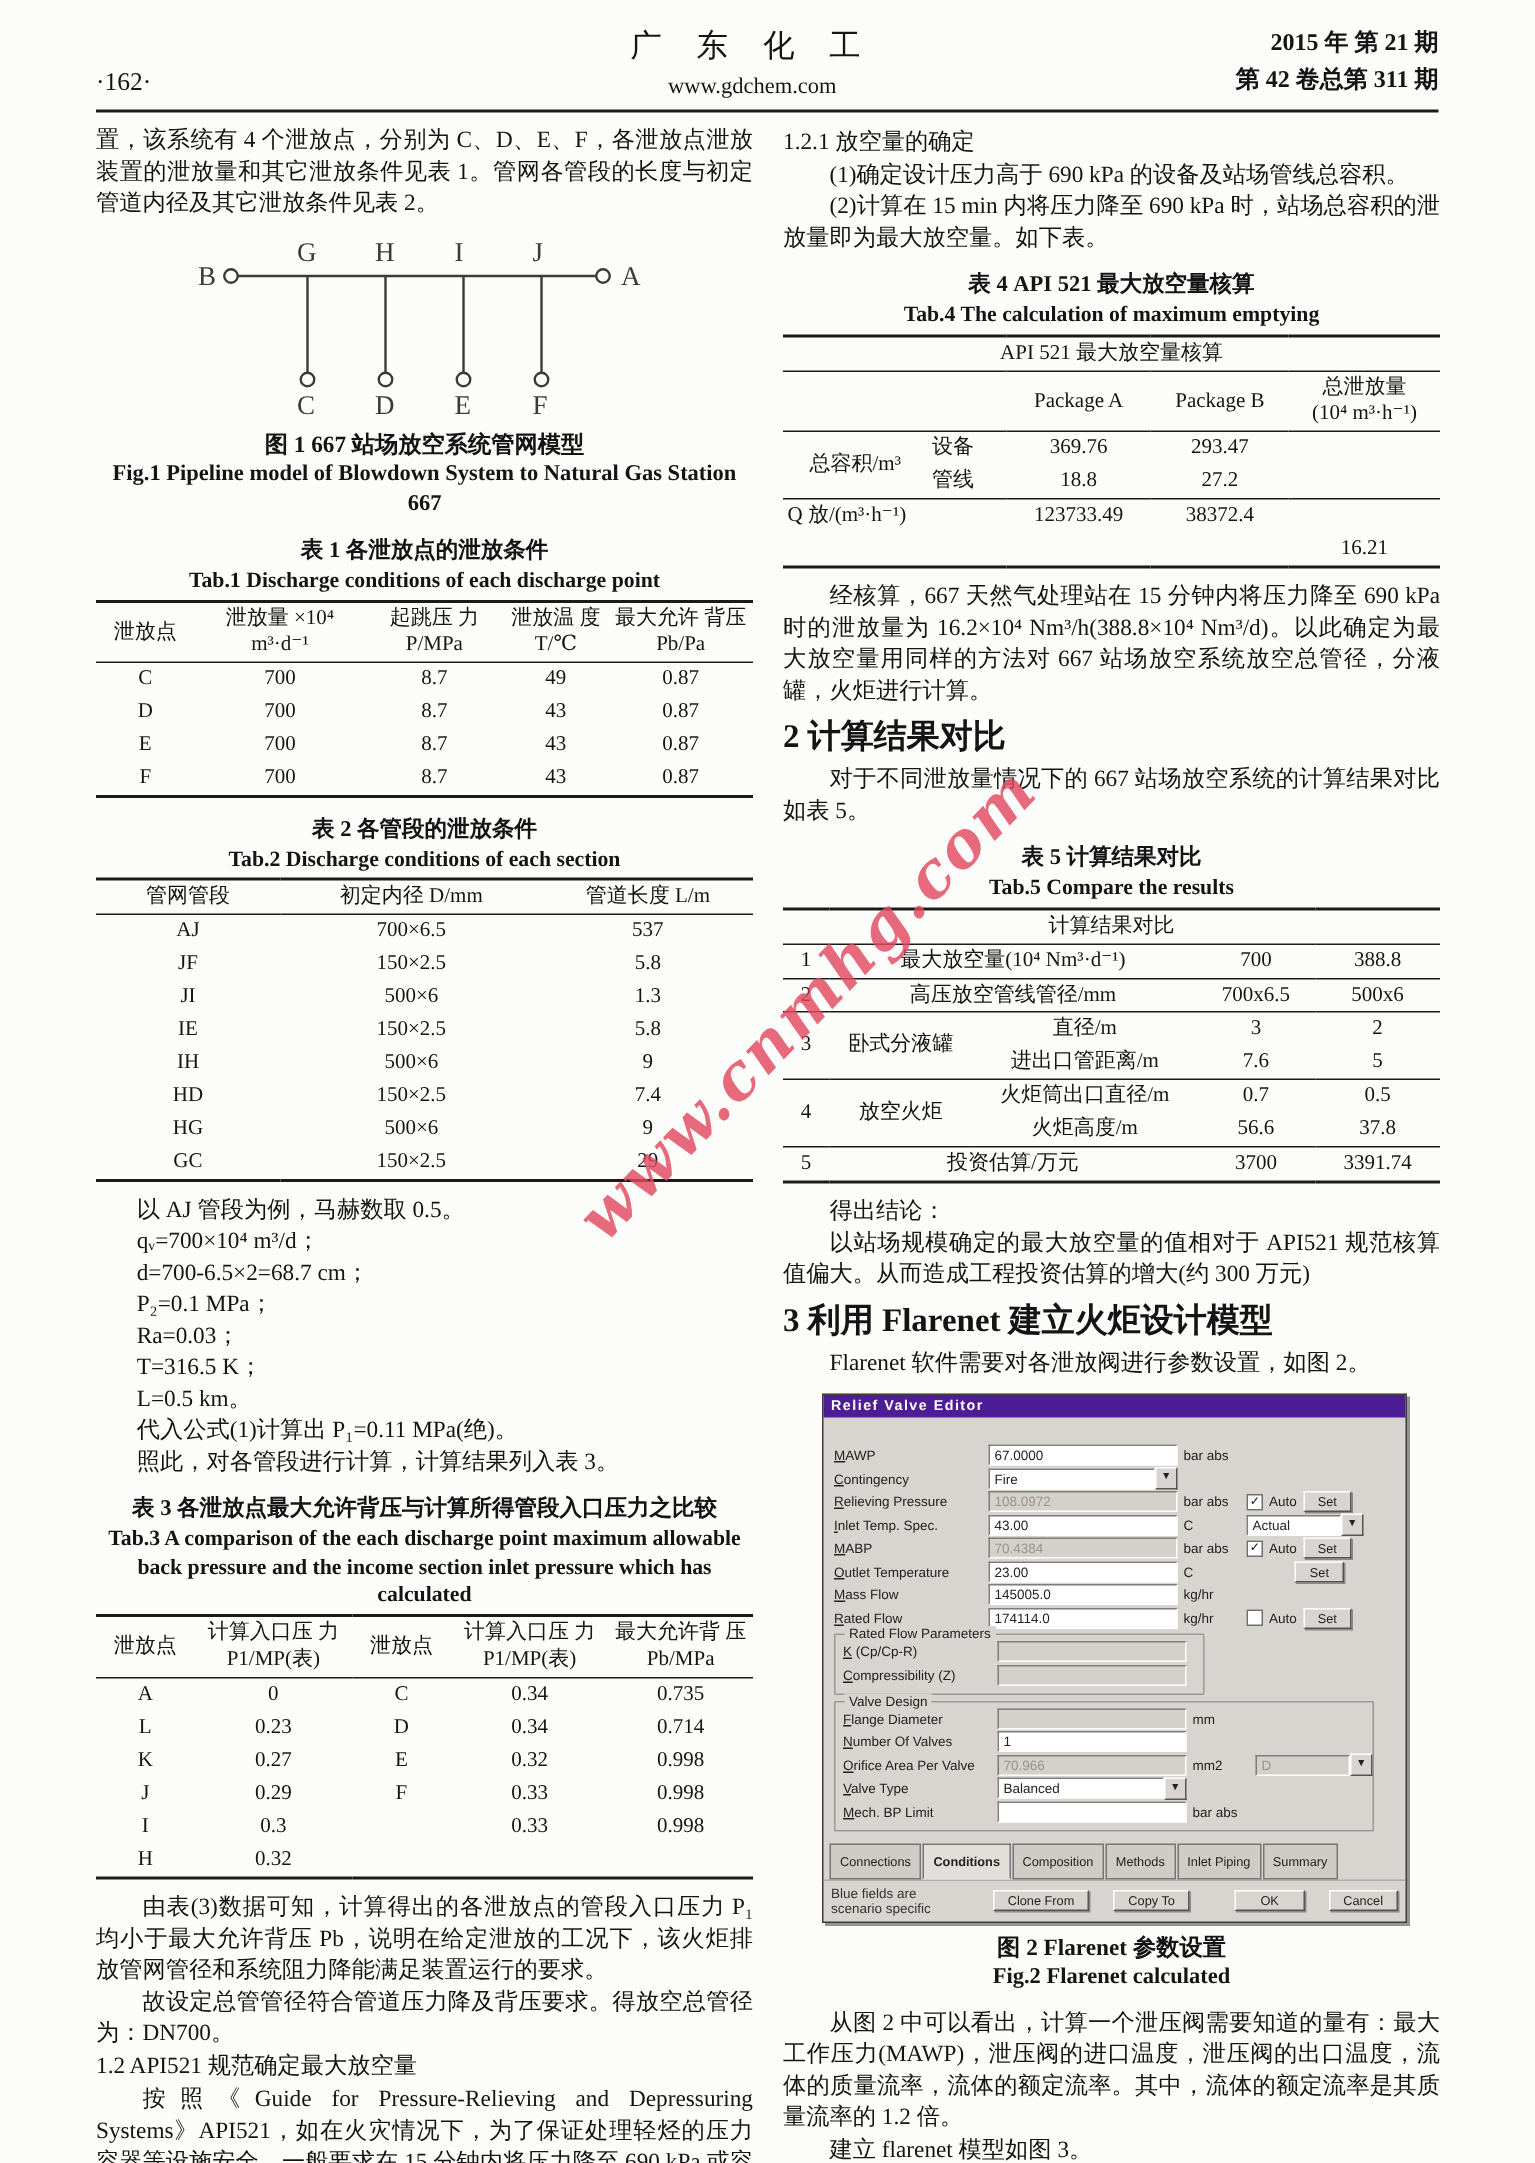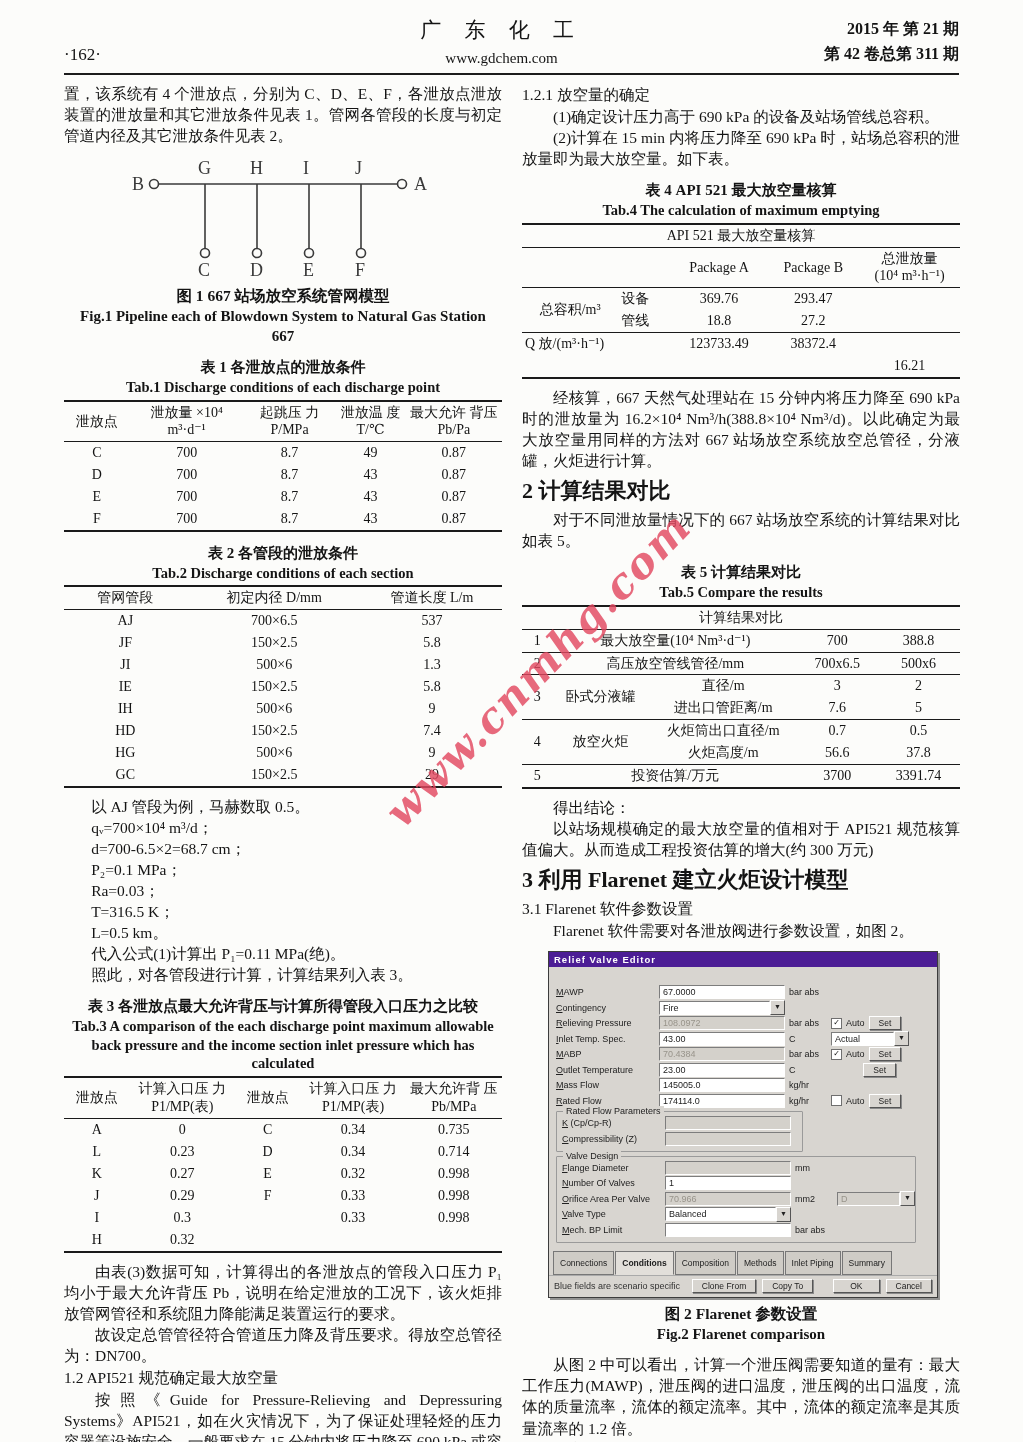--- a/index.html
+++ b/index.html
@@ -70,21 +70,21 @@
          font-size:8.5px;text-align:center;}
   .set{margin-left:auto;margin-right:34px;}
   .grp{border:1px solid #9a9a9a;border-radius:1px;margin:4px 0 3px;padding:2px 5px 3px;
        position:relative;}
   .grp-label{position:absolute;top:-6px;left:6px;background:#d8d5d0;padding:0 3px;}
   .grp.narrow{width:235px;}
   .grp.wide{width:348px;}
   .tabs{display:flex;gap:1px;padding:2px 4px 0;}
   .tab{border:1px solid #777;background:#cfccc6;padding:6px 6px;font-size:8.5px;}
   .tab.active{background:#e2dfda;font-weight:bold;border-bottom-color:#e2dfda;}
-  .statusbar{display:flex;align-items:center;gap:6px;padding:3px 5px 4px;border-top:1px solid #aaa;}
+  .statusbar{display:flex;align-items:center;gap:16px;padding:3px 5px 4px;border-top:1px solid #aaa;}
   .status-text{color:#333;flex:1;}
   
   .mt6{margin-top:6px;} .mt10{margin-top:10px;}
 </style>
 </head>
 <body>
 
 <div class="page">
 
   <div class="watermark">www.cnmhg.com</div>
@@ -126,21 +126,21 @@
           <text x="186" y="16" font-size="18" fill="#3a3a3a">H</text>
           <text x="239" y="16" font-size="18" fill="#3a3a3a">I</text>
           <text x="291" y="16" font-size="18" fill="#3a3a3a">J</text>
           <text x="134" y="118" font-size="18" fill="#3a3a3a">C</text>
           <text x="186" y="118" font-size="18" fill="#3a3a3a">D</text>
           <text x="239" y="118" font-size="18" fill="#3a3a3a">E</text>
           <text x="291" y="118" font-size="18" fill="#3a3a3a">F</text>
         </svg>
       </div>
       <div class="figcap-cn">图 1   667 站场放空系统管网模型</div>
-      <div class="figcap-en">Fig.1   Pipeline each of Blowdown System to Natural Gas Station</div>
+      <div class="figcap-en">Fig.1   Pipeline model of Blowdown System to Natural Gas Station</div>
       <div class="figcap-en">667</div>
 
       <div class="tbl-title-cn">表 1   各泄放点的泄放条件</div>
       <div class="tbl-title-en">Tab.1   Discharge conditions of each discharge point</div>
       <table class="tbl">
         <thead>
           <tr class="hd">
             <th style="width:15%">泄放点</th>
             <th style="width:26%">泄放量 ×10⁴ m³·d⁻¹</th>
             <th style="width:21%">起跳压 力 P/MPa</th>
@@ -407,21 +407,20 @@
             <td colspan="2">投资估算/万元</td>
             <td>3700</td>
             <td>3391.74</td>
           </tr>
         </tbody>
       </table>
 
       <p class="p mt6">得出结论：</p>
       <p class="p">以站场规模确定的最大放空量的值相对于 API521 规范核算值偏大。从而造成工程投资估算的增大(约 300 万元)</p>
       <p class="p h-big">3 利用 Flarenet 建立火炬设计模型</p>
-      <p class="p h-sub">3.1 Flarenet 软件参数设置</p>
       <p class="p">Flarenet 软件需要对各泄放阀进行参数设置，如图 2。</p>
 
       <div class="dlg-wrap">
         <div class="dlg">
           <div class="dlg-title">Relief Valve Editor</div>
           <div class="dlg-body">
             <div class="frow">
               <span class="flabel">MAWP</span>
               <span class="finput">67.0000</span>
               <span class="funit">bar abs</span>
@@ -533,20 +532,20 @@
           <div class="statusbar">
             <span class="status-text">Blue fields are scenario specific</span>
             <span class="btn95">Clone From</span>
             <span class="btn95">Copy To</span>
             <span class="btn95" style="margin-left:14px;padding:0 16px;">OK</span>
             <span class="btn95">Cancel</span>
           </div>
         </div>
       </div>
       <div class="figcap-cn mt6">图 2   Flarenet 参数设置</div>
-      <div class="figcap-en">Fig.2   Flarenet comparison</div>
+      <div class="figcap-en">Fig.2   Flarenet calculated</div>
 
       <p class="p mt10">从图 2 中可以看出，计算一个泄压阀需要知道的量有：最大工作压力(MAWP)，泄压阀的进口温度，泄压阀的出口温度，流体的质量流率，流体的额定流率。其中，流体的额定流率是其质量流率的 1.2 倍。</p>
       <p class="p">建立 flarenet 模型如图 3。</p>
 
     </div>
   </div>
 </div>
 
 </body></html>

